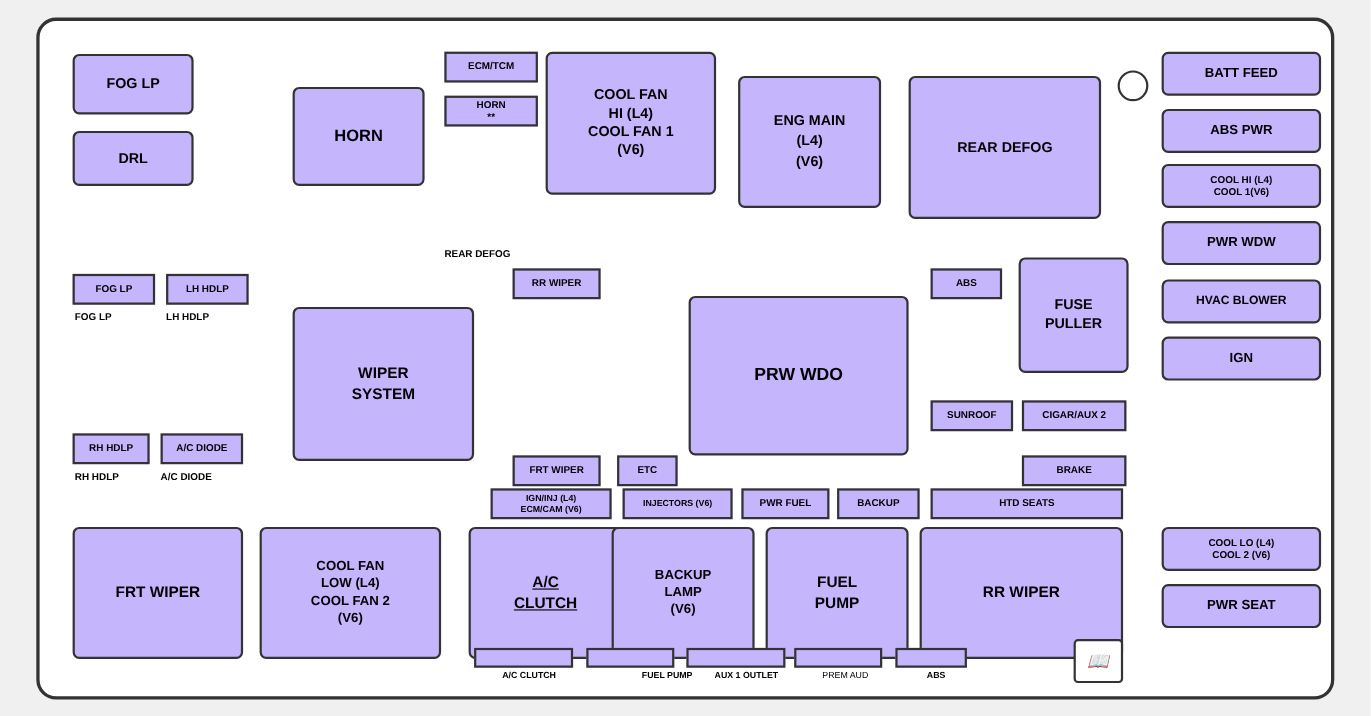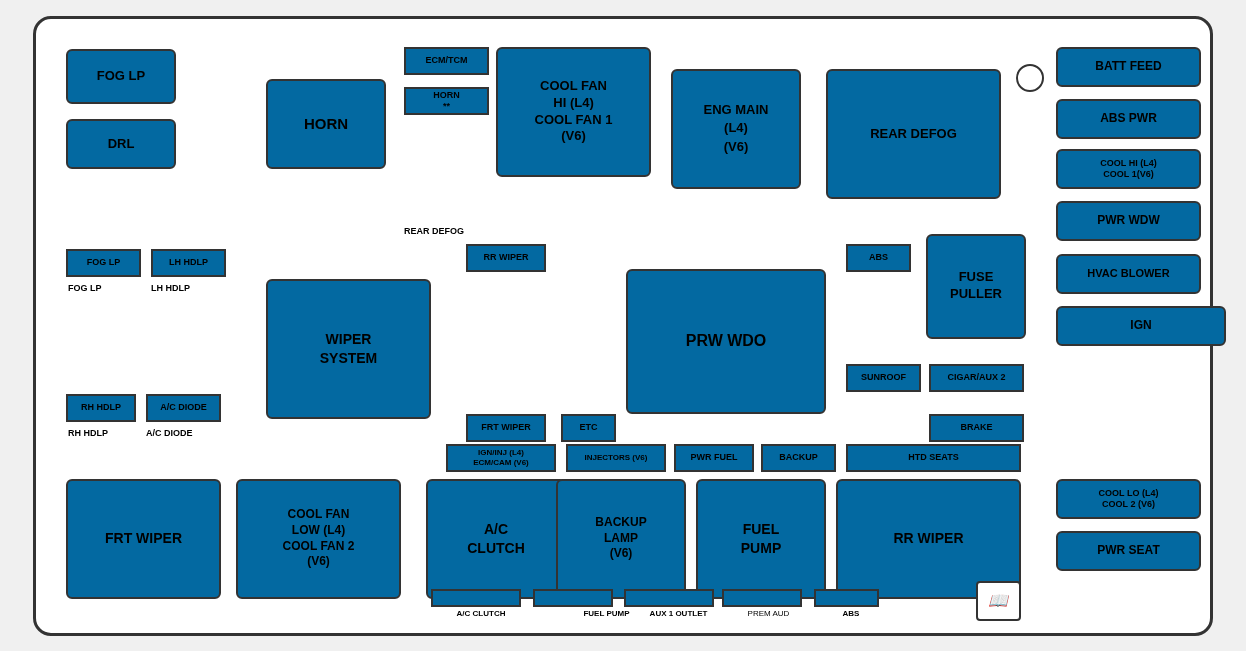--- a/index.html
+++ b/index.html
@@ -16,21 +16,21 @@
       border: 3px solid #333;
       border-radius: 18px;
       width: 1180px;
       height: 620px;
       position: relative;
       padding: 10px;
     }
     .fuse-component {
       position: absolute;
       border: 2px solid #333;
-      background: #0369a1;
+      background: #c4b5fd;
       display: flex;
       flex-direction: column;
       align-items: center;
       justify-content: center;
       text-align: center;
       font-weight: bold;
       font-size: 11px;
       line-height: 1.2;
     }
     .fuse-component.rounded {
@@ -157,21 +157,21 @@
   </div>
 
   <div class="fuse-component" style="left:810px; top:345px; width:75px; height:28px; font-size:9px;">
     <span>SUNROOF</span>
   </div>
 
   <div class="fuse-component" style="left:893px; top:345px; width:95px; height:28px; font-size:9px;">
     <span>CIGAR/AUX 2</span>
   </div>
 
-  <div class="fuse-component rounded" style="left:1020px; top:287px; width:170px; height:40px; font-size:12px;">
+  <div class="fuse-component rounded" style="left:1020px; top:287px; width:145px; height:40px; font-size:12px;">
     <span>IGN</span>
   </div>
 
   <div class="fuse-component" style="left:30px; top:375px; width:70px; height:28px; font-size:9px;">
     <span>RH HDLP</span>
   </div>
 
   <div class="fuse-component" style="left:110px; top:375px; width:75px; height:28px; font-size:9px;">
     <span>A/C DIODE</span>
   </div>
@@ -213,21 +213,21 @@
   </div>
 
   <div class="fuse-component rounded" style="left:30px; top:460px; width:155px; height:120px; font-size:14px;">
     <span>FRT WIPER</span>
   </div>
 
   <div class="fuse-component rounded" style="left:200px; top:460px; width:165px; height:120px; font-size:12px;">
     <span style="font-weight:bold;font-size:12px;line-height:1.3;">COOL FAN<br>LOW (L4)<br>COOL FAN 2<br>(V6)</span>
   </div>
 
-  <div class="fuse-component rounded" style="left:390px; top:460px; width:140px; height:120px; font-size:14px;">
+  <div class="fuse-component rounded" style="left:390px; top:460px; width:140px; height:120px; font-size:14px;text-decoration:underline;">
     <span style="font-weight:bold;font-size:14px;line-height:1.3;">A/C<br>CLUTCH</span>
   </div>
 
   <div class="fuse-component rounded" style="left:520px; top:460px; width:130px; height:120px; font-size:13px;">
     <span style="font-weight:bold;font-size:12px;line-height:1.3;">BACKUP<br>LAMP<br>(V6)</span>
   </div>
 
   <div class="fuse-component rounded" style="left:660px; top:460px; width:130px; height:120px; font-size:14px;">
     <span style="font-weight:bold;font-size:14px;line-height:1.3;">FUEL<br>PUMP</span>
   </div>

